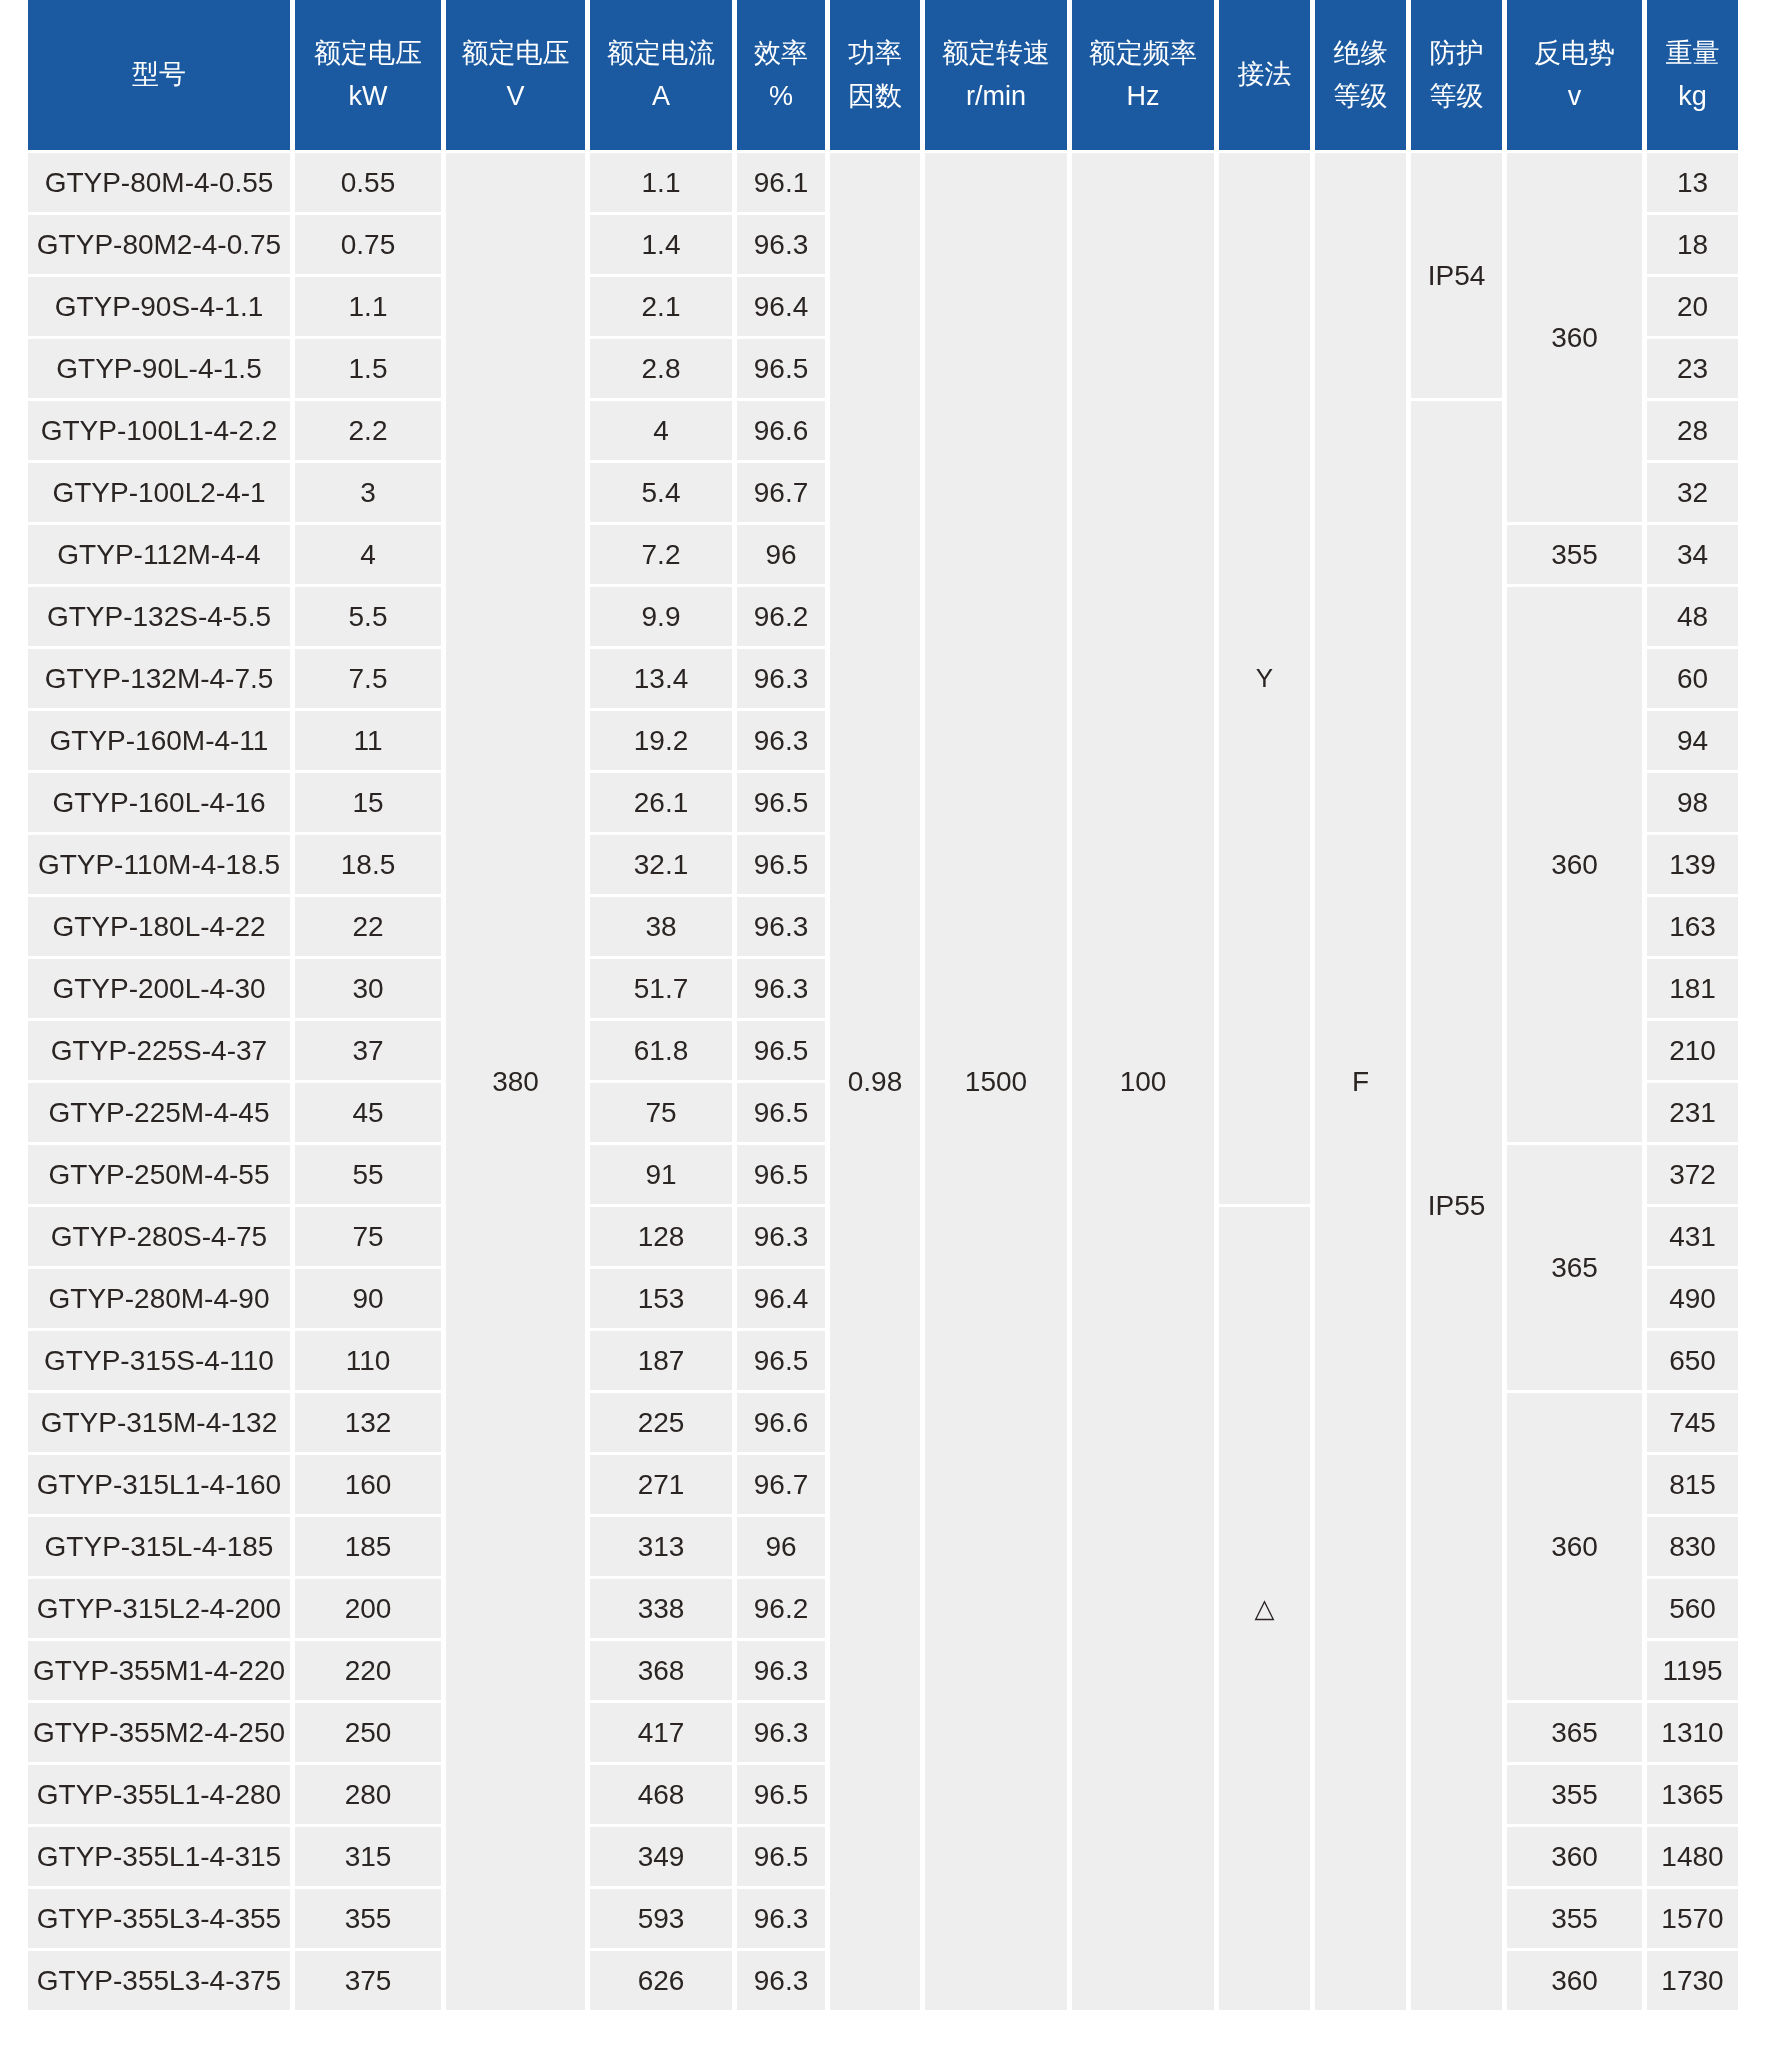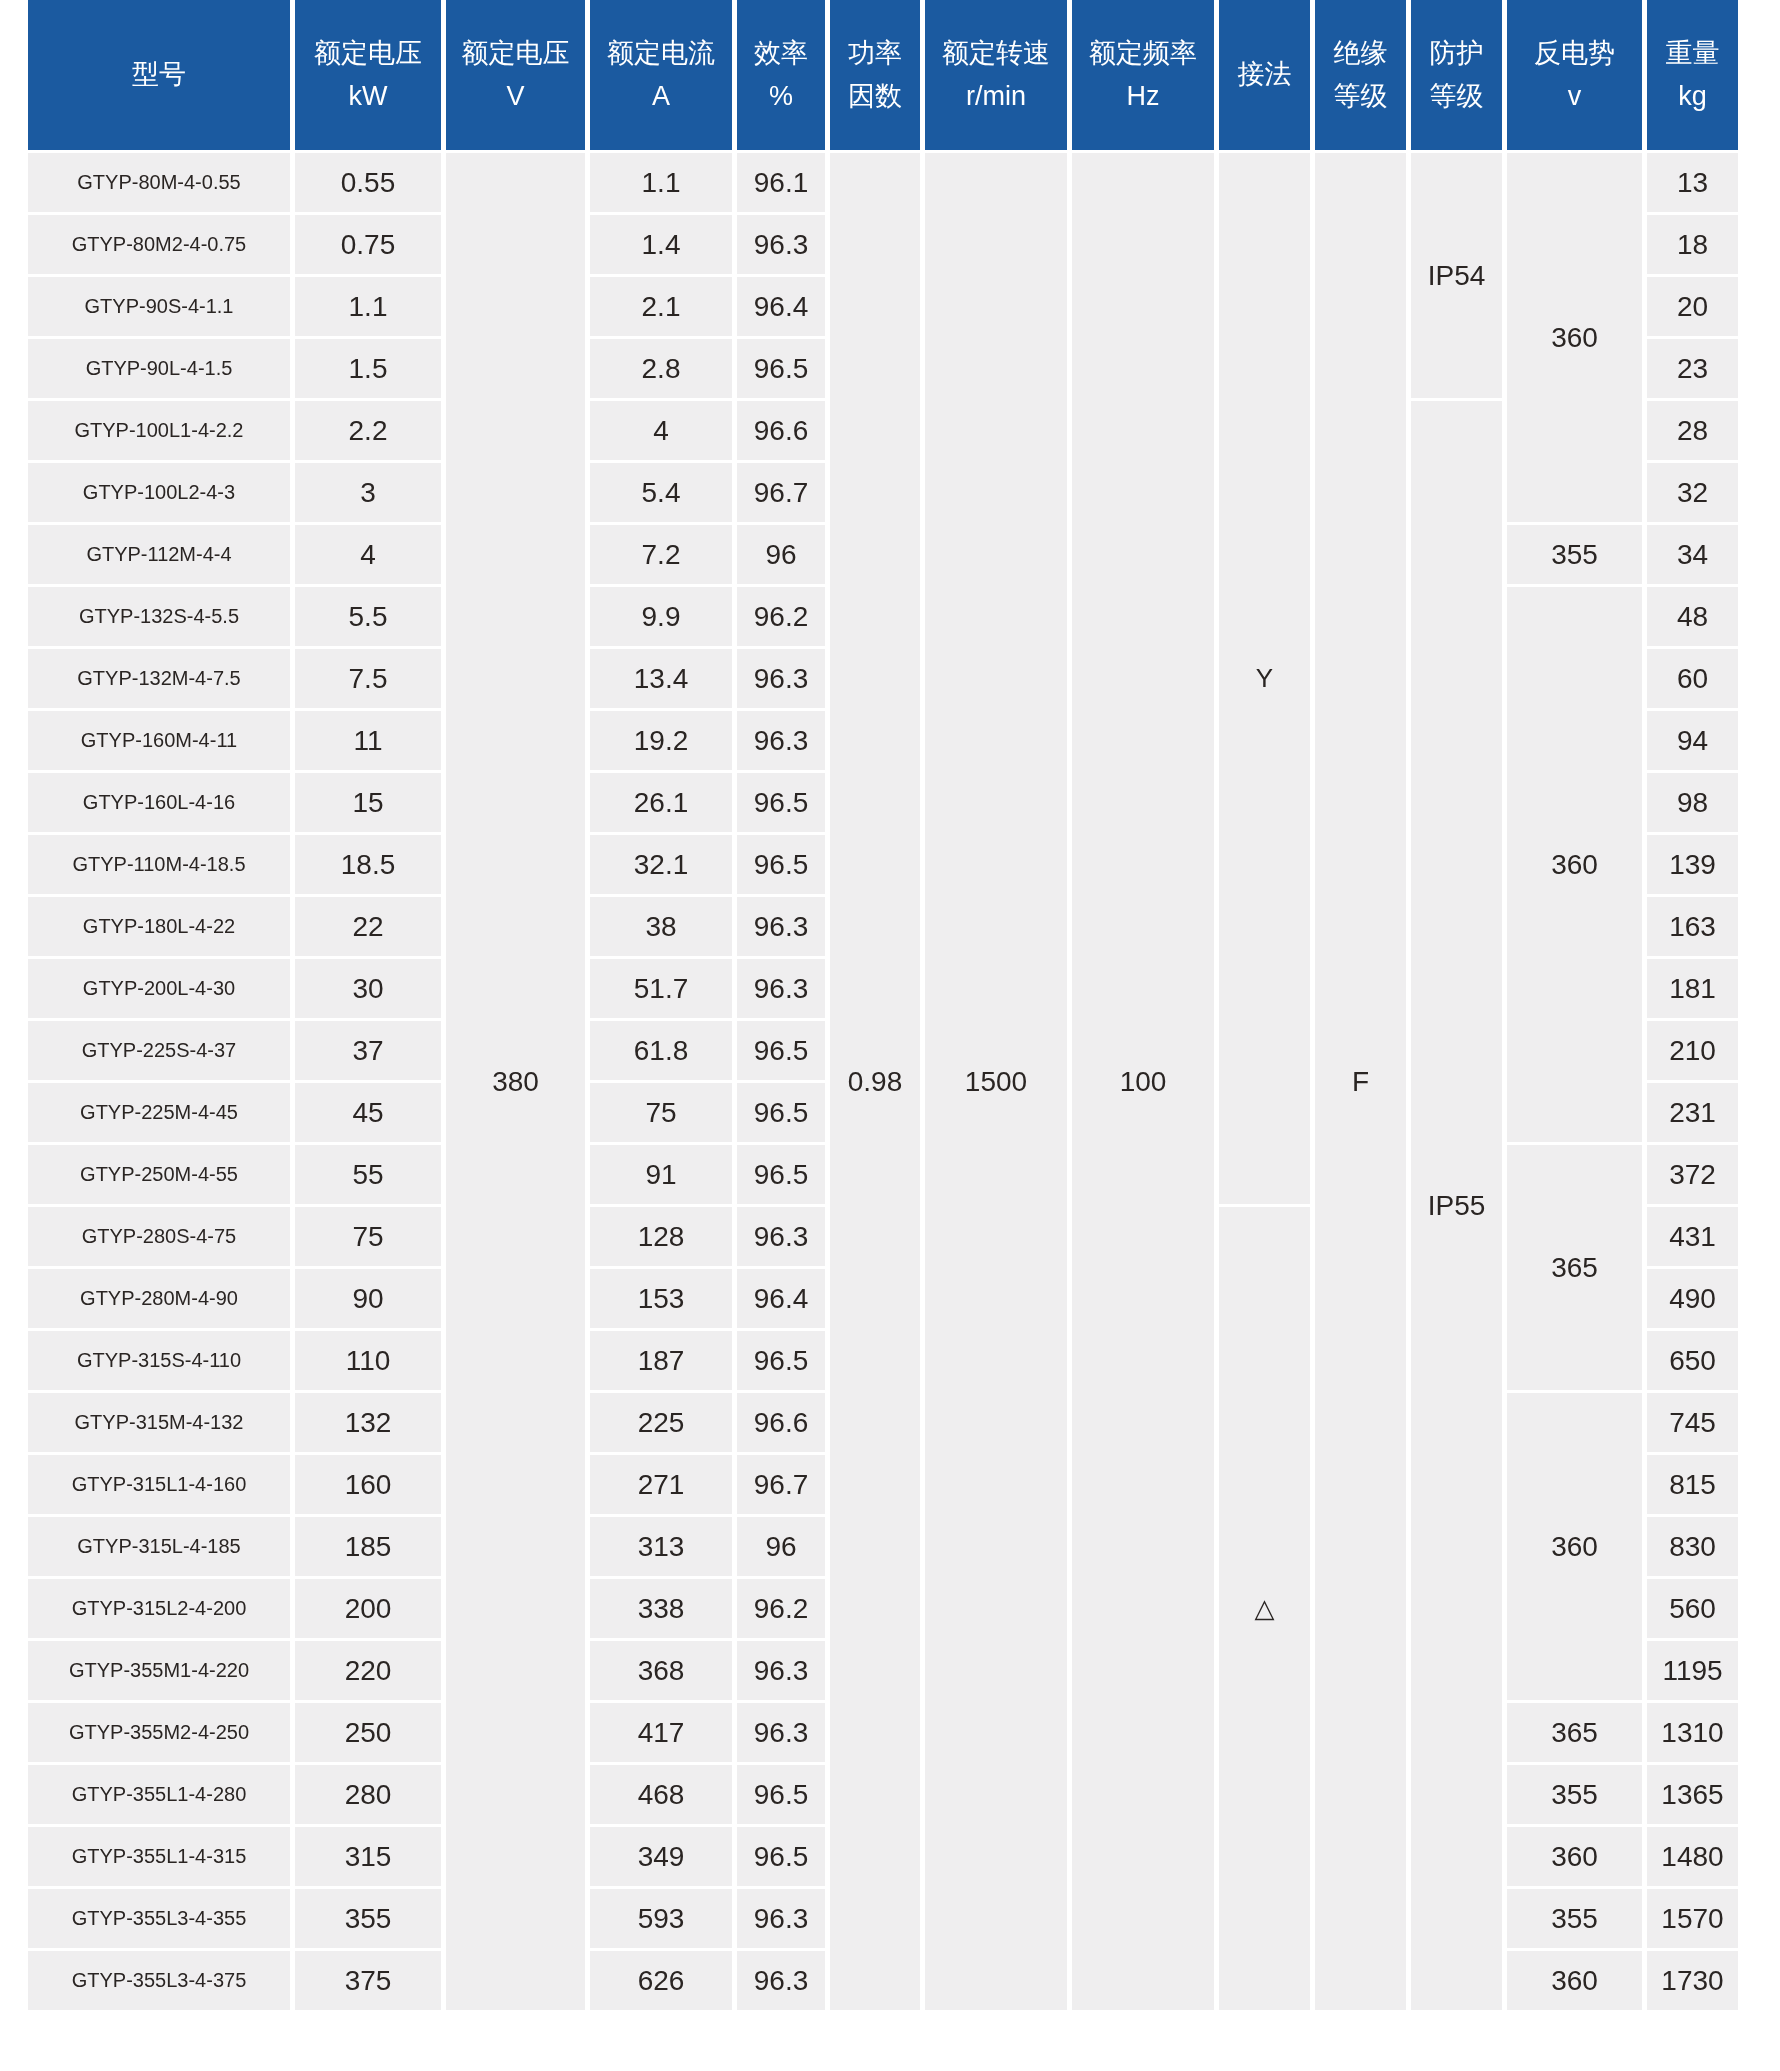--- a/index.html
+++ b/index.html
@@ -42,21 +42,21 @@
     background:var(--cell-bg);
     color:var(--body-text);
     height:59px;
     padding:0;
     font-size:28px;
     text-align:center;
     vertical-align:middle;
     white-space:nowrap;
     overflow:hidden;
   }
-  table.spec td.model-cell{ font-size:20px; }
+  table.spec td.model-cell{ font-size:28px; }
   table.spec td.connection-cell{ font-size:26px; }
 </style>
 </head>
 <body>
 
 <table class="spec">
   <colgroup>
     <col style="width:262px">
     <col style="width:146px">
     <col style="width:139px">
@@ -164,21 +164,21 @@
       </tr>
       <tr>
         <td class="model-cell">GTYP-100L1-4-2.2</td>
         <td class="power-cell">2.2</td>
         <td class="current-cell">4</td>
         <td class="efficiency-cell">96.6</td>
         <td class="protection-class-cell" rowspan="26">IP55</td>
         <td class="weight-cell">28</td>
       </tr>
       <tr>
-        <td class="model-cell">GTYP-100L2-4-3</td>
+        <td class="model-cell">GTYP-100L2-4-1</td>
         <td class="power-cell">3</td>
         <td class="current-cell">5.4</td>
         <td class="efficiency-cell">96.7</td>
         <td class="weight-cell">32</td>
       </tr>
       <tr>
         <td class="model-cell">GTYP-112M-4-4</td>
         <td class="power-cell">4</td>
         <td class="current-cell">7.2</td>
         <td class="efficiency-cell">96</td>

